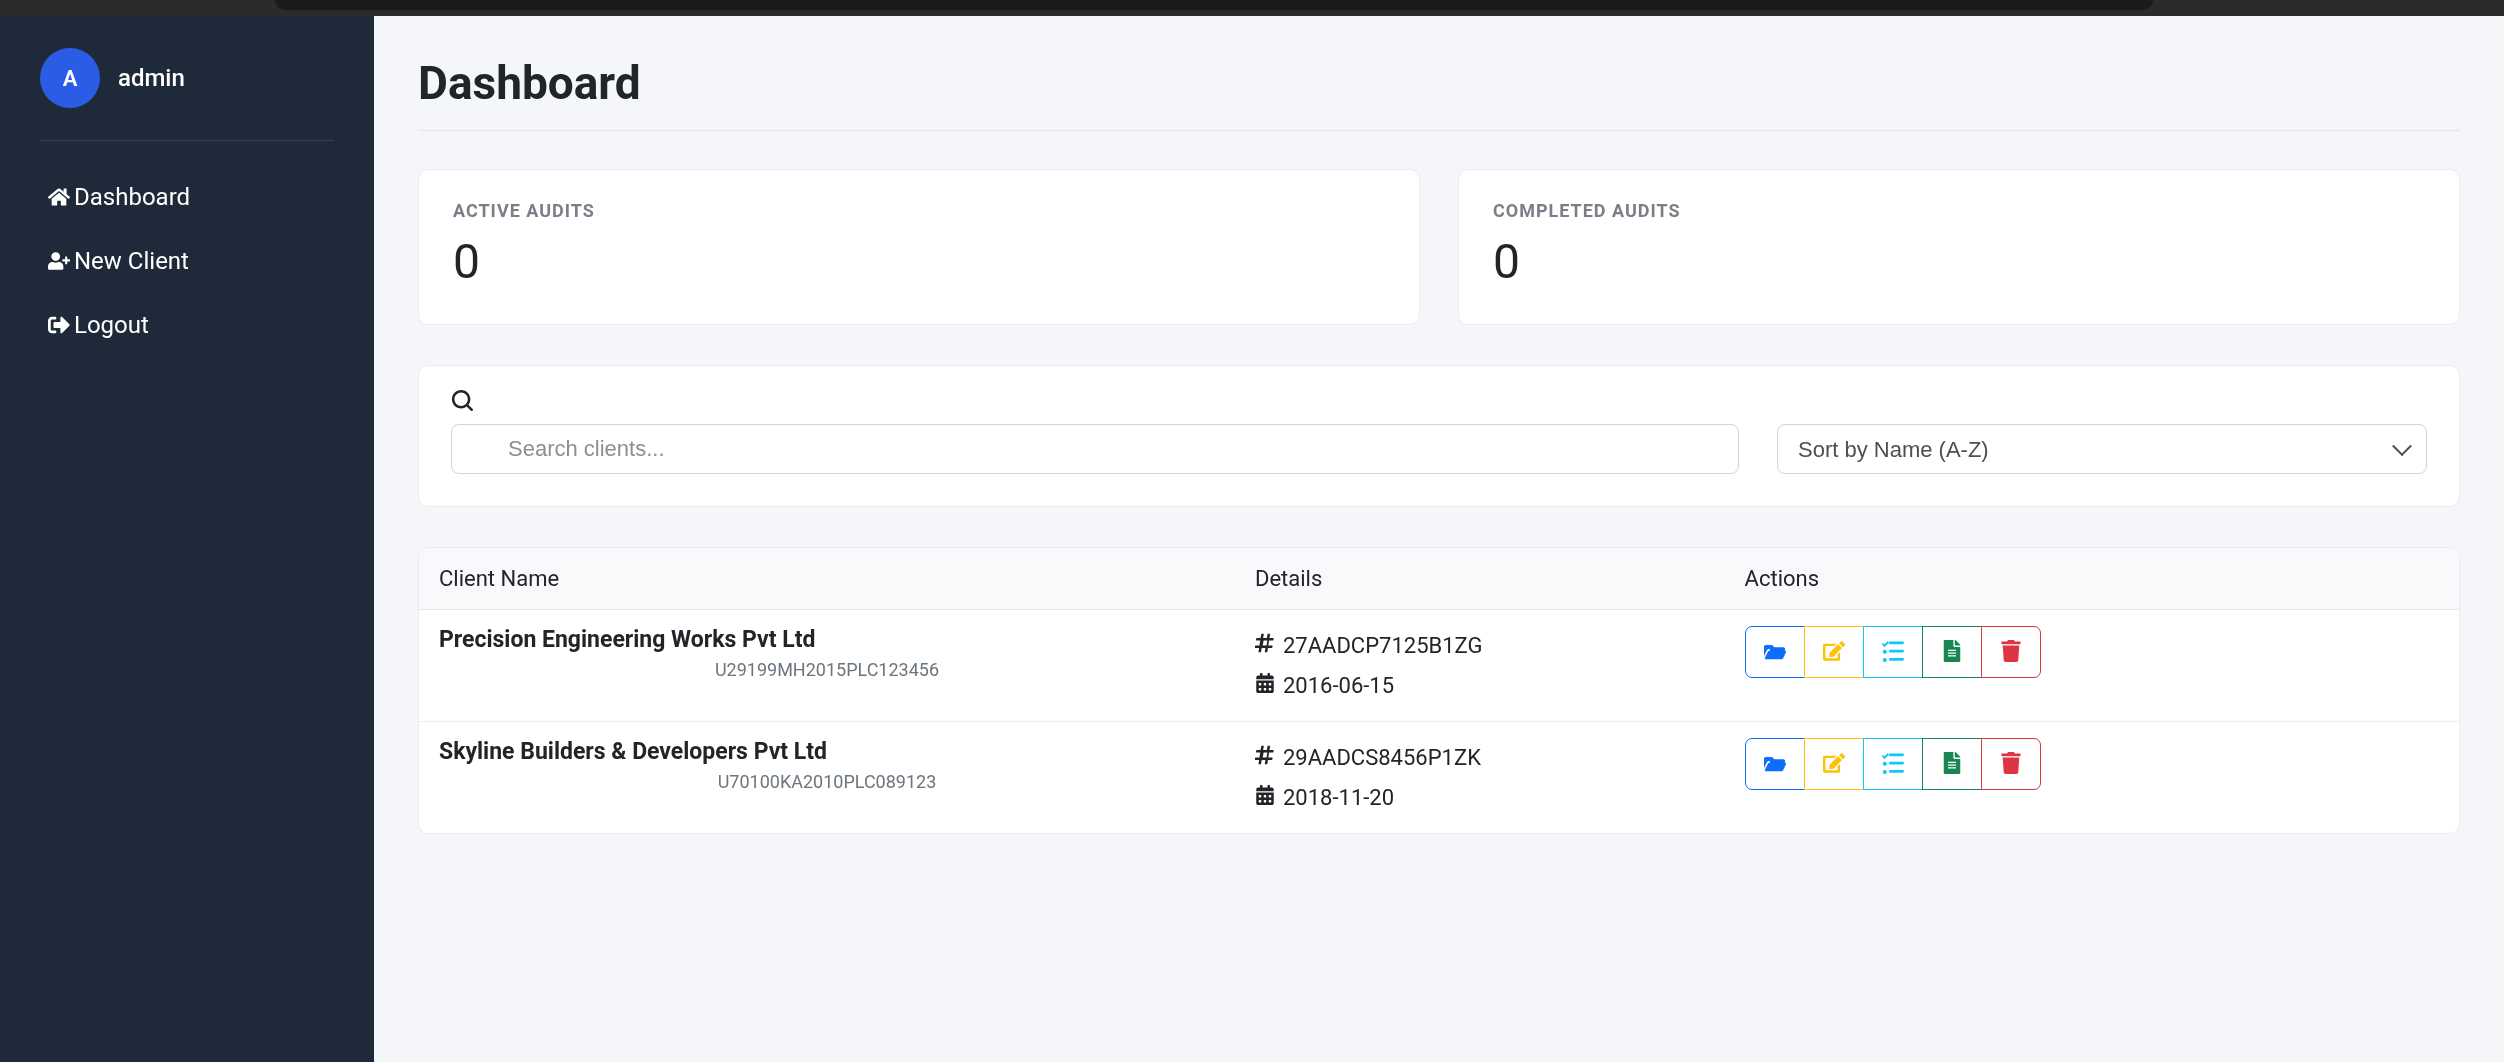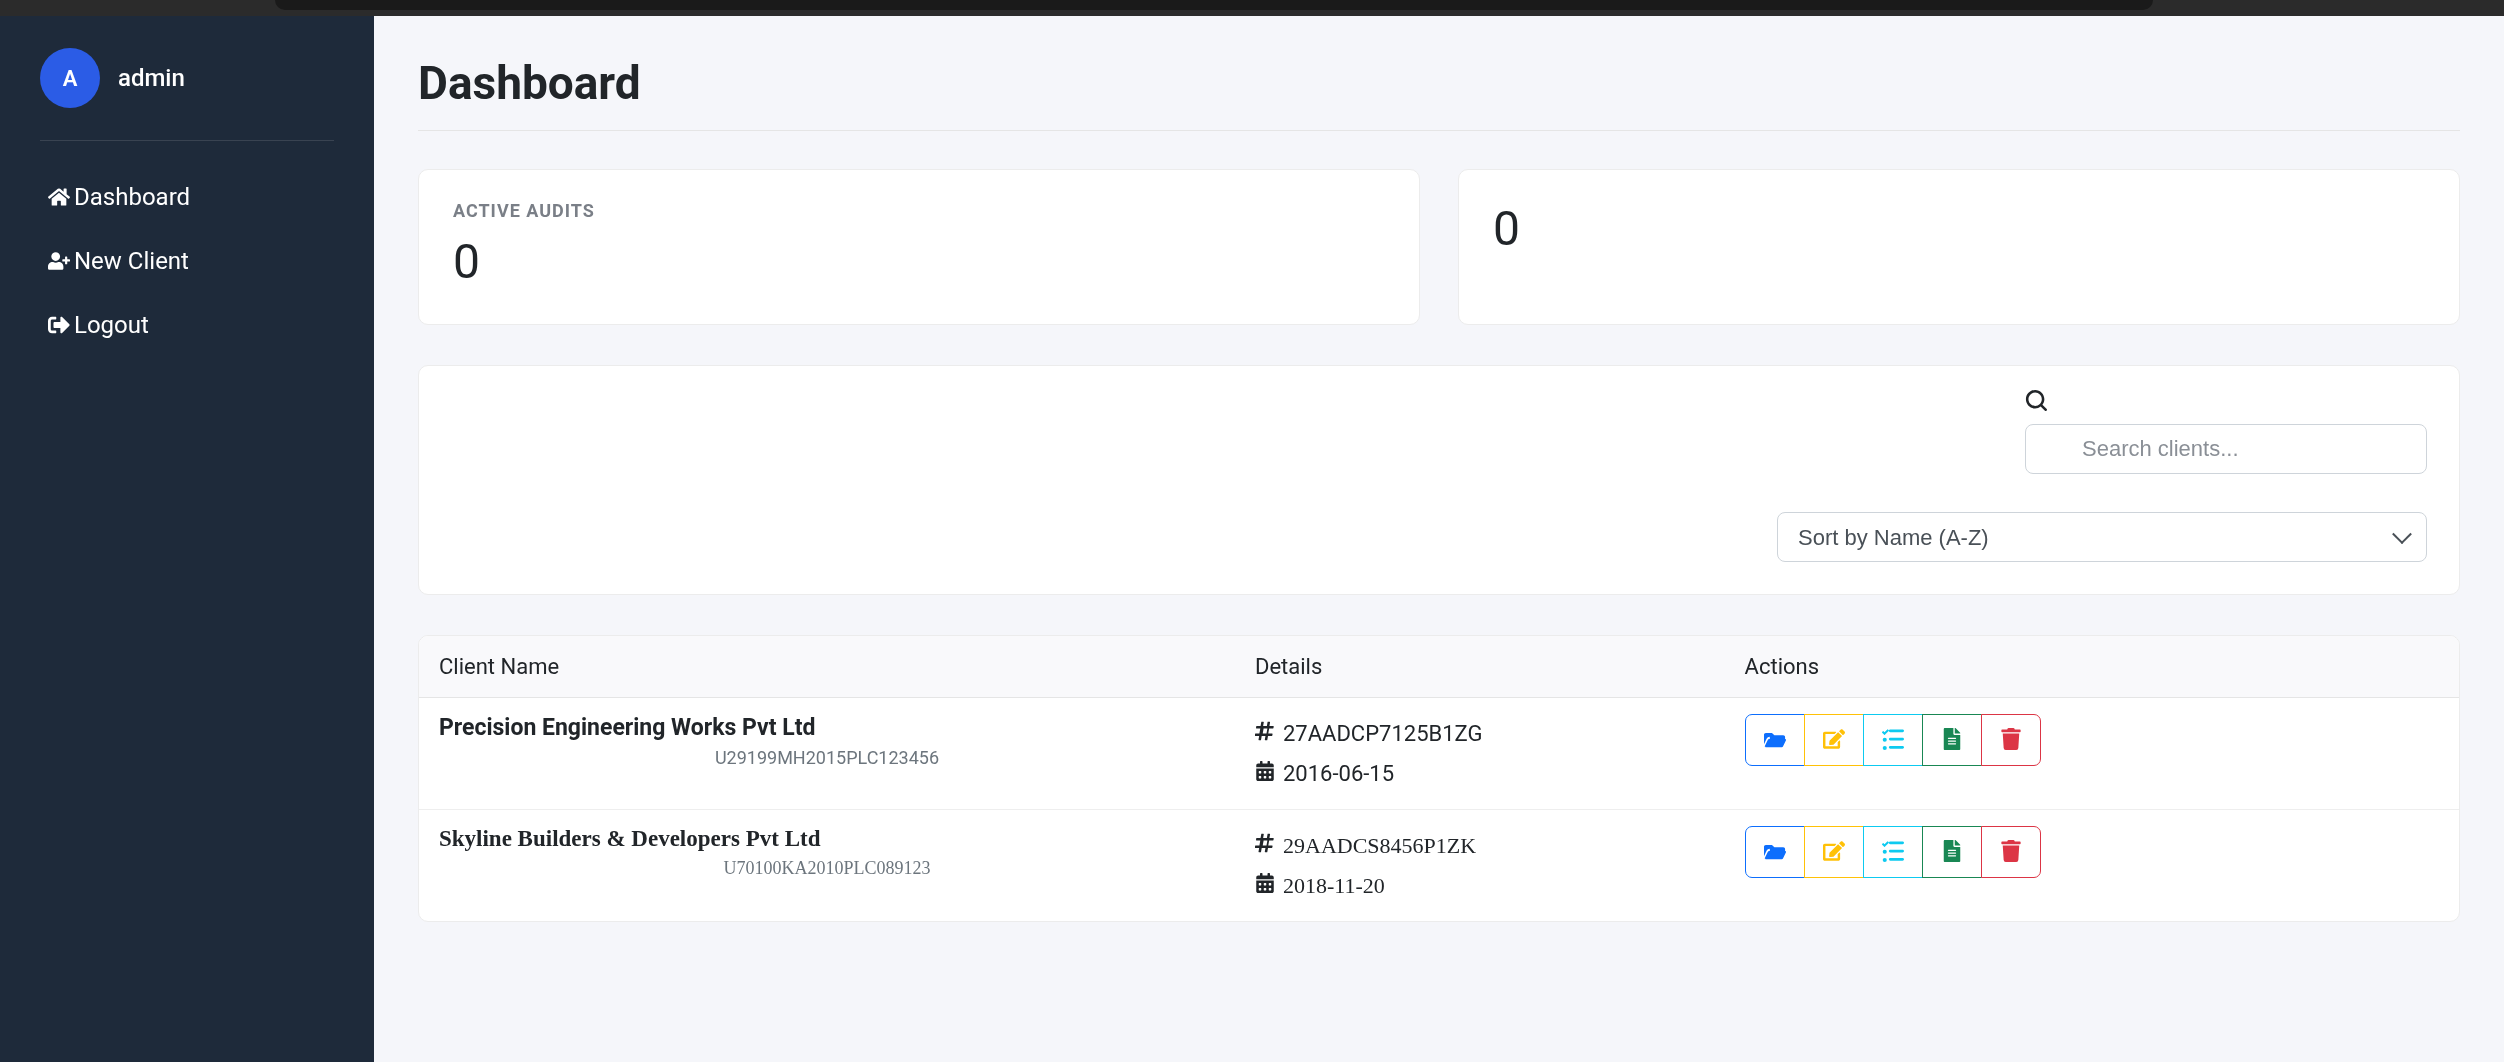--- a/index.html
+++ b/index.html
@@ -128,21 +128,20 @@
     }
     .toolbar-card {
       background: #fff;
       border: 1px solid #ececec;
       border-radius: 10px;
       padding: 24px 32px 32px 32px;
       margin-bottom: 40px;
       display: flex;
       gap: 38px;
       align-items: flex-end;
-      flex-direction: column;
     }
     .search-wrap {
       flex: 1;
     }
     .search-wrap .icon-row {
       margin-bottom: 8px;
     }
     .search-wrap .icon-row svg {
       width: 22px;
       height: 22px;
@@ -212,21 +211,20 @@
       border-bottom: 1px solid #e5e5e5;
     }
     tbody td {
       padding: 16px 20px;
       border-bottom: 1px solid #eee;
       vertical-align: top;
       font-size: 22px;
     }
     tbody tr:last-child td {
       border-bottom: none;
-      font-family: Liberation Serif, serif;
     }
     .client-name {
       font-weight: 700;
       font-size: 23px;
       color: #212529;
     }
     .client-sub {
       font-size: 18px;
       color: #6c757d;
       margin-top: 6px;
@@ -325,20 +323,21 @@
 
   <main class="main">
     <h1 class="page-title">Dashboard</h1>
 
     <div class="cards">
       <div class="card">
         <div class="card-label">ACTIVE AUDITS</div>
         <div class="card-value">0</div>
       </div>
       <div class="card">
+        <div class="card-label">COMPLETED AUDITS</div>
         <div class="card-value">0</div>
       </div>
     </div>
 
     <div class="toolbar-card">
       <div class="search-wrap">
         <div class="icon-row">
           <span>
             <svg viewBox="0 0 512 512">
                 <path d="M505 442.7L405.3 343c28.4-34.9 45.5-79.4 45.5-128C450.8 96.5 354.3 0 236 0S21.2 96.5 21.2 215 117.7 430 236 430c48.6 0 93.1-17.1 128-45.5l99.7 99.7c4.5 4.5 10.5 7 16.6 7s12.1-2.5 16.6-7l8-8c9.2-9.1 9.2-24 .1-33.5zM236 370c-85.5 0-155-69.5-155-155S150.5 60 236 60s155 69.5 155 155-69.5 155-155 155z"></path>

